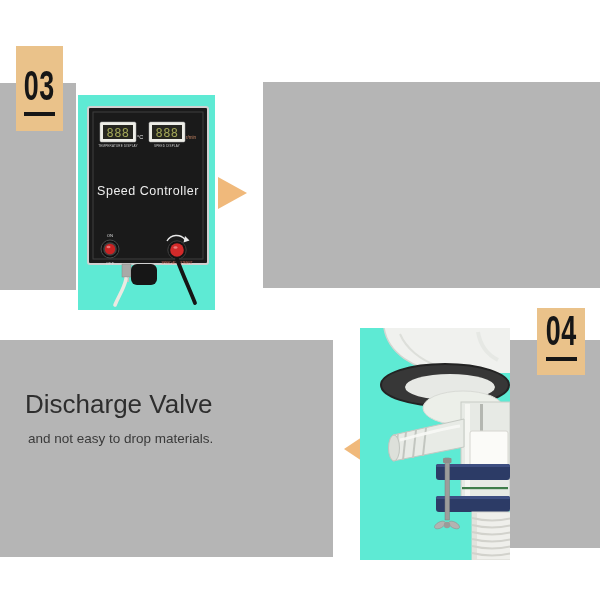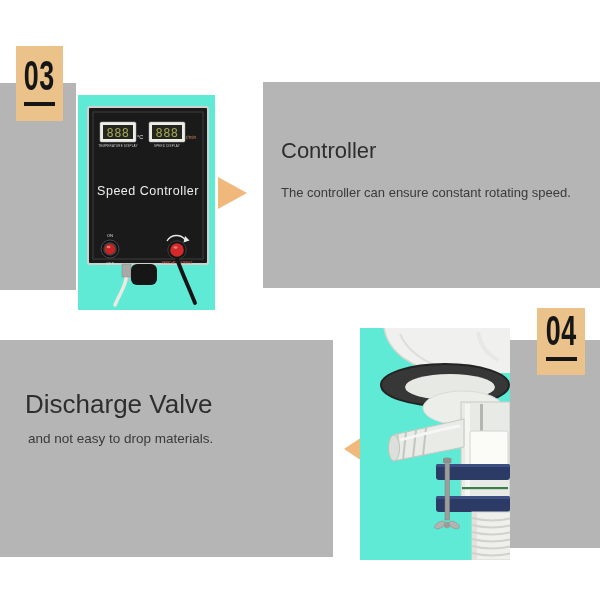--- a/index.html
+++ b/index.html
@@ -11,21 +11,21 @@
   .gray-panel { position:absolute; background:#b5b5b5; }
   .badge {
     position:absolute; background:#eac28a; display:flex; flex-direction:column;
     align-items:center; z-index:3;
   }
   .badge .num {
     font-weight:bold; font-size:42px; line-height:1; color:#161616;
     transform:scaleX(0.64); letter-spacing:1px;
   }
   .badge .underline { width:31px; height:4px; background:#161616; margin-top:5px; }
-  .badge-03 { left:16px; top:46px; width:47px; height:66px; padding-top:9px; }
+  .badge-03 { left:16px; top:46px; width:47px; height:66px; padding-top:19px; }
   .badge-04 { left:537px; top:308px; width:48px; height:65px; padding-top:2px; }
 
   .photo { position:absolute; background:#5eead4; z-index:2; }
   .photo-controller { left:78px; top:95px; width:137px; height:215px; }
   .photo-valve { left:360px; top:328px; width:150px; height:232px; }
 
   .arrow { position:absolute; width:0; height:0; z-index:2; }
   .arrow-right {
     left:218px; top:177px;
     border-left:29px solid #f0b97b;
@@ -111,24 +111,20 @@
         <rect x="46" y="182" width="5" height="5" fill="#c2c2be"></rect>
         <rect x="53" y="169" width="26" height="21" rx="6" fill="#161616"></rect>
         <path d="M48 184 C 46 194 41 200 37 210" stroke="#ebe9e2" stroke-width="3.6" fill="none" stroke-linecap="round"></path>
         <path d="M99 164 C 104 178 111 193 117 208" stroke="#151515" stroke-width="3.8" fill="none" stroke-linecap="round"></path>
       </svg>
     </div>
 
     <div class="arrow arrow-right"></div>
 
     <div class="gray-panel gp-top-right"></div>
-    <h2 class="heading heading-controller" style="margin:0; font-weight:normal;">Controller</h2>
-    <div class="desc desc-controller">
-      <div>The controller can ensure constant rotating speed.</div>
-    </div>
   </div>
 
   <div class="section">
 
     <div class="gray-panel gp-bot-left"></div>
     <h2 class="heading heading-valve" style="margin:0; font-weight:normal;">Discharge Valve</h2>
     <div class="desc desc-valve">
       <div>and not easy to drop materials.</div>
     </div>
 

